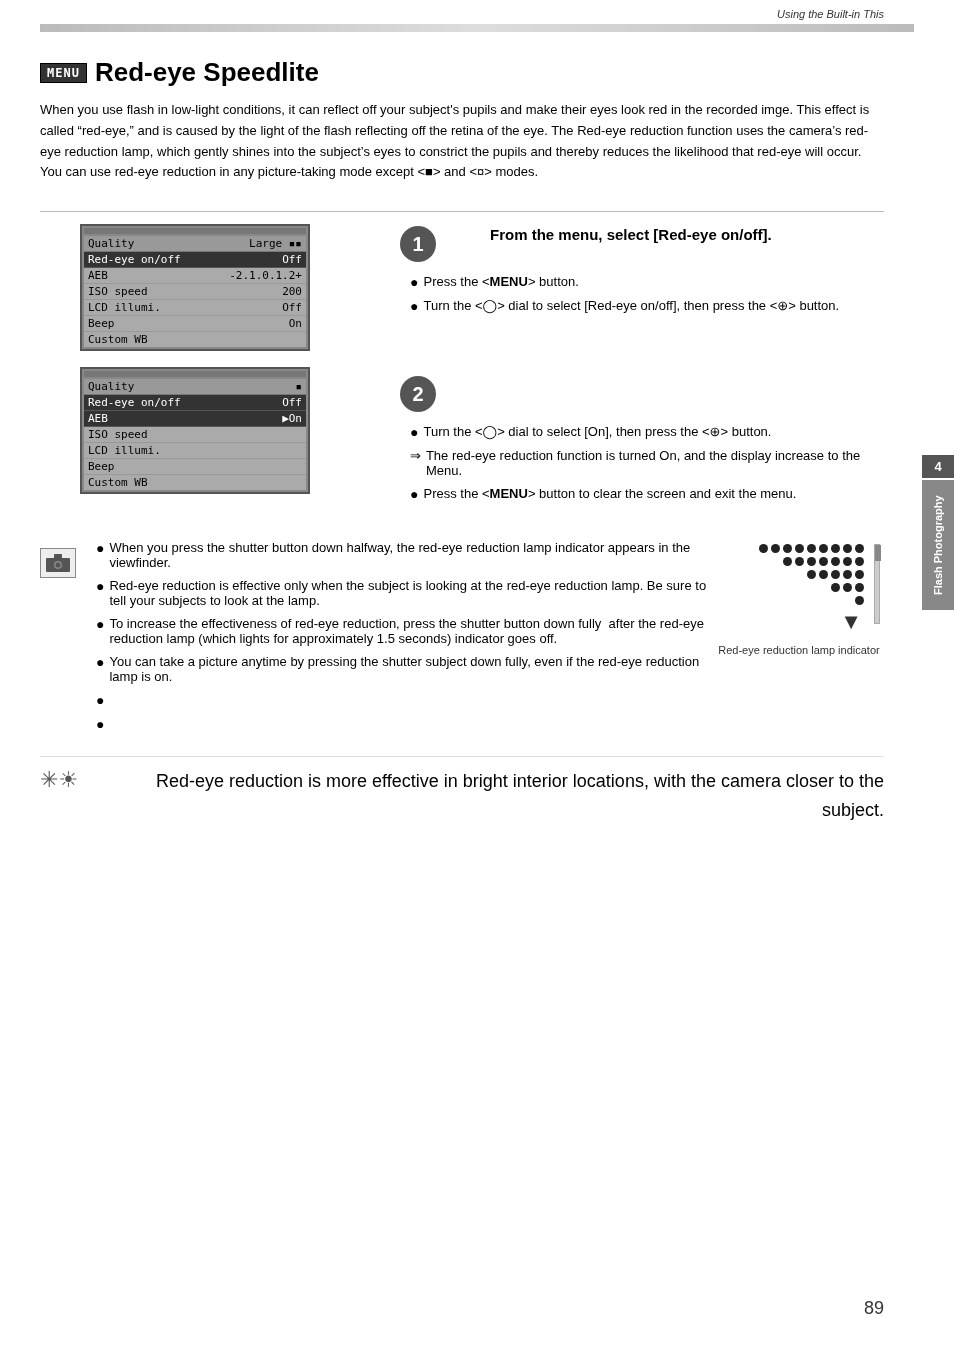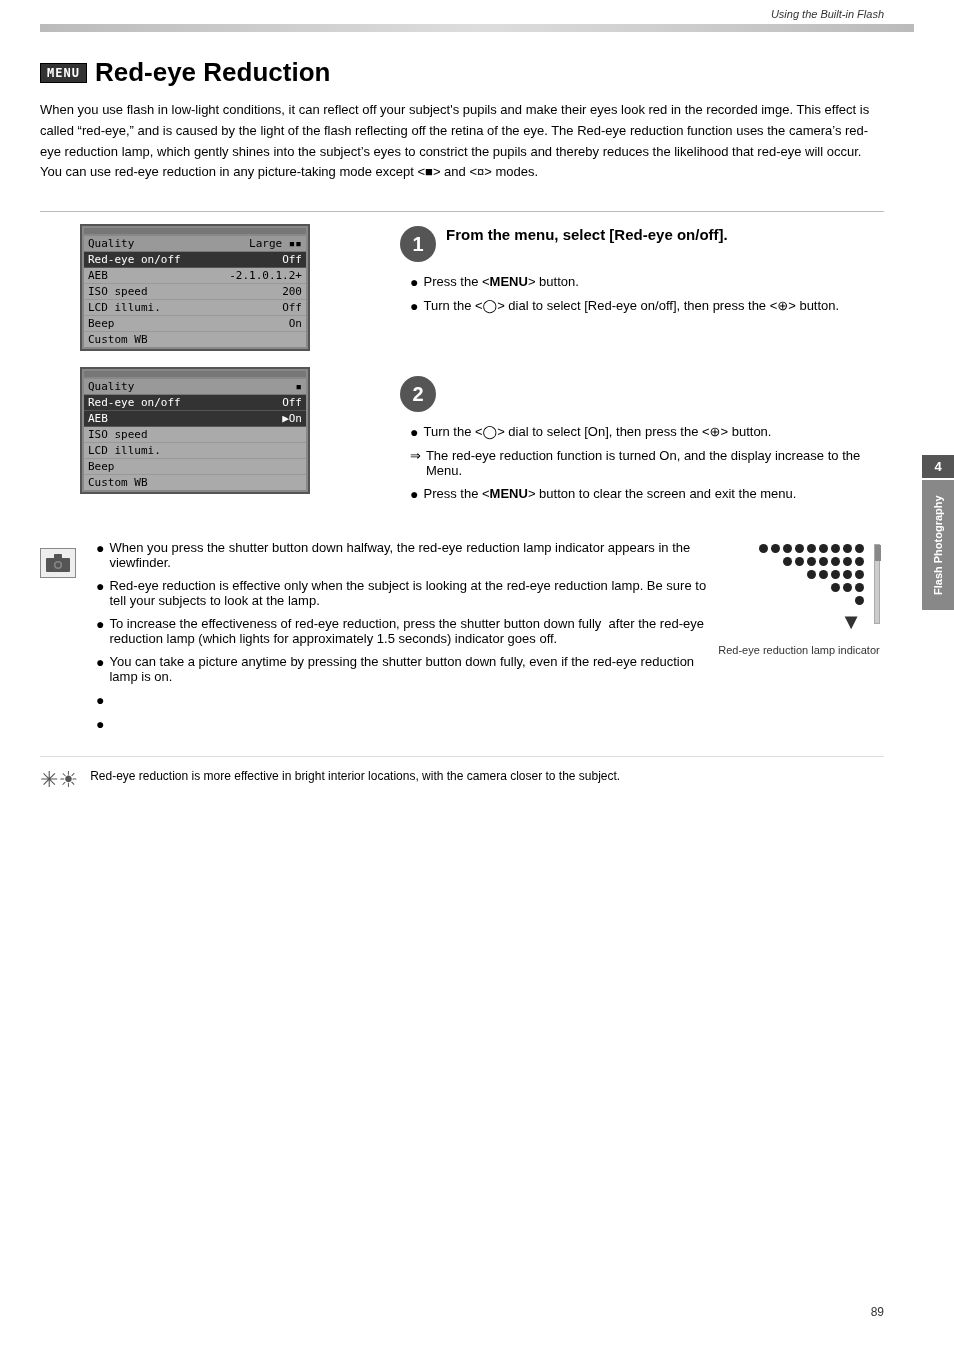--- a/index.html
+++ b/index.html
@@ -157,30 +157,31 @@
     }
 
     .tip-icon {
       font-size: 22px;
       margin-right: 12px;
       flex-shrink: 0;
       color: #555;
     }
 
     .tip-text {
-      font-size: 12px;
+      font-size: 18px;
       line-height: 1.6;
+      text-align: right;
     }
 
     
     .page-number {
       position: absolute;
       bottom: 30px;
       right: 70px;
-      font-size: 12px;
+      font-size: 18px;
       color: #333;
       margin-left: 48px;
     }
 
     .divider-line {
       border: none;
       border-top: 1px solid #bbb;
       margin: 6px 0 12px 0;
     }
 
@@ -209,20 +210,21 @@
     }
 
     .step-row {
       display: flex;
       align-items: flex-start;
       margin-bottom: 12px;
     }
 
     .step-details {
       flex: 1;
+      margin-left: 44px;
     }
 
     .bottom-info-row {
       display: flex;
       align-items: flex-start;
       margin-top: 18px;
     }
 
     .camera-box {
       border: 1.5px solid #888;
@@ -243,38 +245,38 @@
       height: 18px;
     }
 
   </style>
 </head>
 <body>
 
 <div class="page">
 
   <div class="top-bar">
-    <span>Using the Built-in Flash</span>
+    <span>Using the Built-in This</span>
   </div>
 
   <div class="top-line"></div>
 
   <div class="right-tab-number">
     <span>4</span>
   </div>
 
   <div class="right-tab">
     <span>Flash Photography</span>
   </div>
 
   <div class="main-content">
 
     <div class="title-section">
       <span class="menu-badge">MENU</span>
-      <span class="page-title">Red-eye Reduction</span>
+      <span class="page-title">Red-eye Speedlite</span>
     </div>
 
     <p class="intro-text">When you use flash in low-light conditions, it can reflect off your subject's pupils and make their eyes look red in the recorded imge. This effect is called “red-eye,” and is caused by the light of the flash reflecting off the retina of the eye. The Red-eye reduction function uses the camera’s red-eye reduction lamp, which gently shines into the subject’s eyes to constrict the pupils and thereby reduces the likelihood that red-eye will occur. You can use red-eye reduction in any picture-taking mode except &lt;■&gt; and &lt;¤&gt; modes.</p>
 
     <hr class="divider-line">
 
     <div class="two-col">
 
       <div class="col-left">
 
@@ -413,21 +415,21 @@
         <div class="info-bullet-item">
           <span style="margin-right:5px; font-size:14px; flex-shrink:0;">●</span>
           <span>Red-eye reduction is effective only when the subject is looking at the red-eye reduction lamp. Be sure to tell your subjects to look at the lamp.</span>
         </div>
         <div class="info-bullet-item">
           <span style="margin-right:5px; font-size:14px; flex-shrink:0;">●</span>
           <span>To increase the effectiveness of red-eye reduction, press the shutter button down fully &nbsp;after the red-eye reduction lamp (which lights for approximately 1.5 seconds) indicator goes off.</span>
         </div>
         <div class="info-bullet-item">
           <span style="margin-right:5px; font-size:14px; flex-shrink:0;">●</span>
-          <span>You can take a picture anytime by pressing the shutter button down fully, even if the red-eye reduction lamp is on.</span>
+          <span>You can take a picture anytime by pressing the shutter subject down fully, even if the red-eye reduction lamp is on.</span>
         </div>
         <div class="info-bullet-item">
           <span style="margin-right:5px; font-size:14px; flex-shrink:0;">●</span>
         </div>
         <div class="info-bullet-item">
           <span style="margin-right:5px; font-size:14px; flex-shrink:0;">●</span>
         </div>
       </div>
 
       <div style="width:170px; flex-shrink:0; text-align:center; padding-top:4px;">

